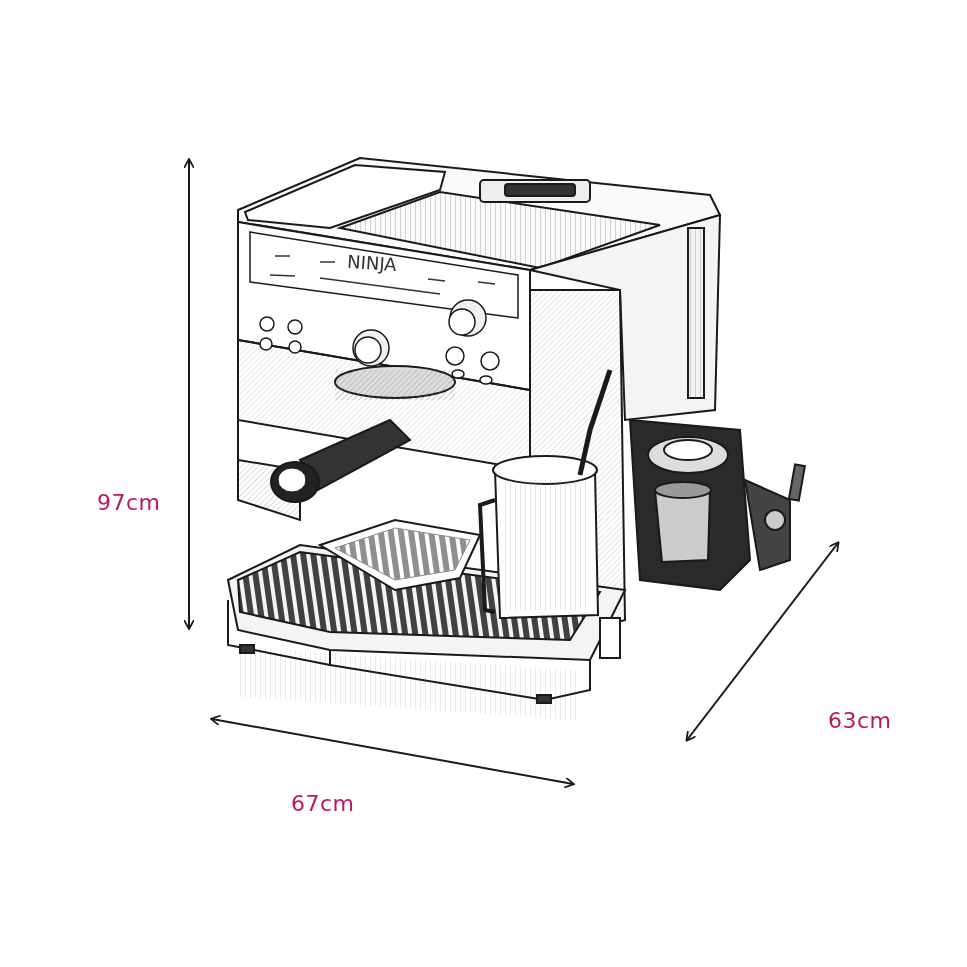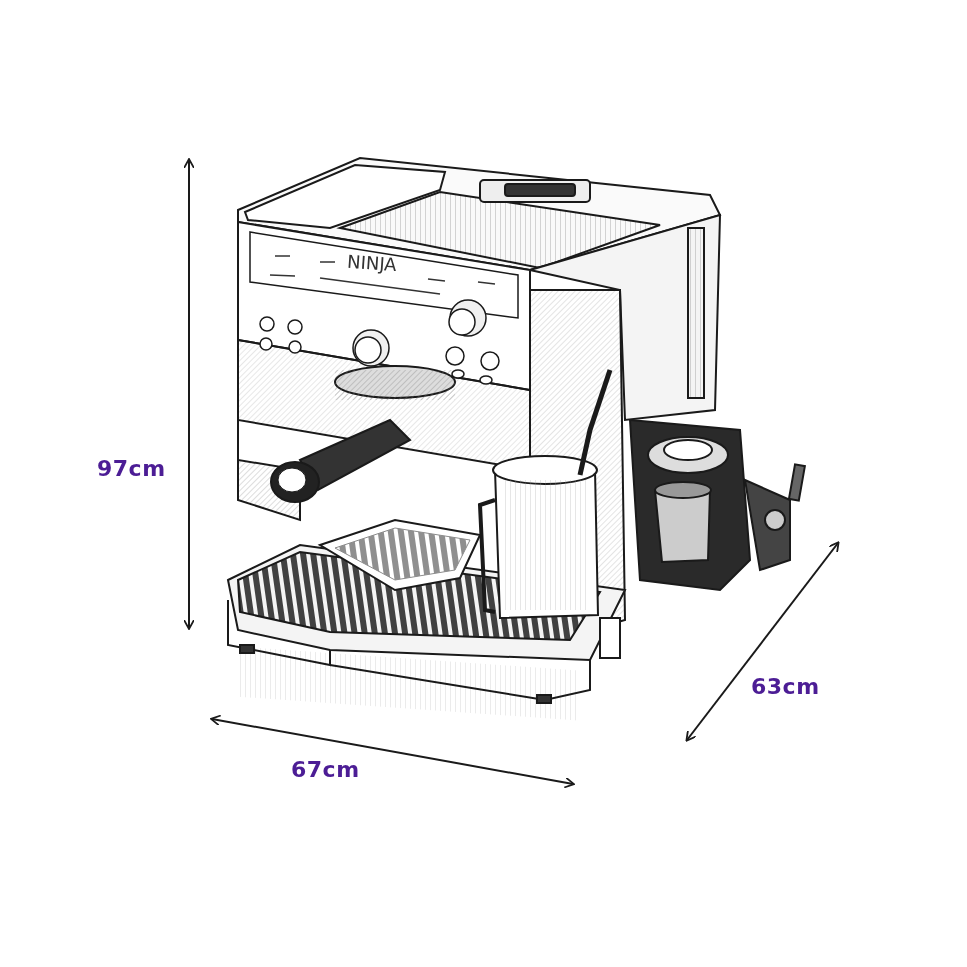--- a/index.html
+++ b/index.html
@@ -1,18 +1,18 @@
 <!DOCTYPE html>
 <html><head>
   <meta charset="utf-8">
   <style>
     html, body { margin: 0; padding: 0; background: #ffffff; }
     body { width: 967px; height: 967px; position: relative; overflow: hidden; font-family: "DejaVu Sans", sans-serif; }
     .stage { position: absolute; left: 0; top: 0; width: 967px; height: 967px; }
-    .dim-label { position: absolute; font-size: 22px; color: #4c1d95; letter-spacing: 0.5px; font-weight: 700; }
+    .dim-label { position: absolute; font-size: 22px; color: #be185d; letter-spacing: 0.5px; font-weight: 400; margin-top: 34px; }
     svg { position: absolute; left: 0; top: 0; }
   </style>
 </head>
 <body>
 
 <div class="stage">
   <svg width="967" height="967" viewBox="0 0 967 967">
     <defs>
       <marker id="ah" markerWidth="10" markerHeight="10" refX="8" refY="5" orient="auto-start-reverse" markerUnits="userSpaceOnUse">
         <path d="M0,0 L9,5 L0,10" fill="none" stroke="#1a1a1a" stroke-width="1.8"></path>
@@ -125,14 +125,14 @@
       <line x1="320" y1="278" x2="440" y2="294"></line>
       <line x1="428" y1="279" x2="445" y2="281"></line>
       <line x1="478" y1="282" x2="495" y2="284"></line>
     </g>
 
     <text x="347" y="270" font-family="DejaVu Sans, sans-serif" font-size="18" fill="#333" transform="rotate(4 380 265)">NINJA</text>
   </svg>
 
   <div class="dim-label" style="left:97px; top:456px;">97cm</div>
   <div class="dim-label" style="left:291px; top:757px;">67cm</div>
-  <div class="dim-label" style="left:751px; top:674px;">63cm</div>
+  <div class="dim-label" style="left:828px; top:674px;">63cm</div>
 </div>
 
 </body></html>

